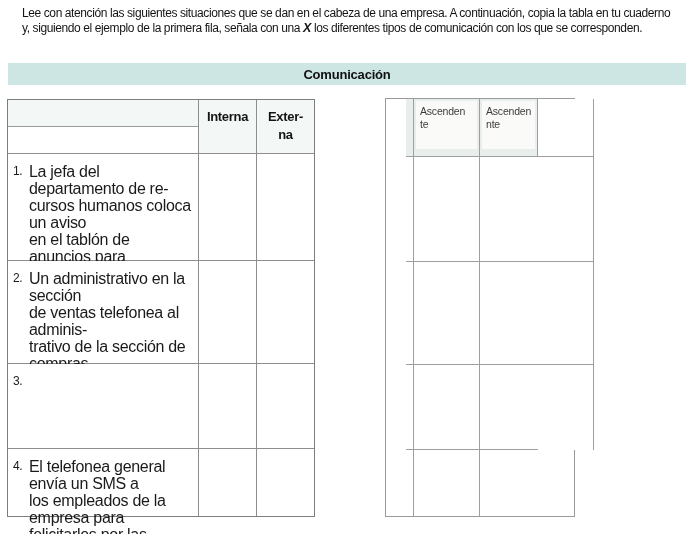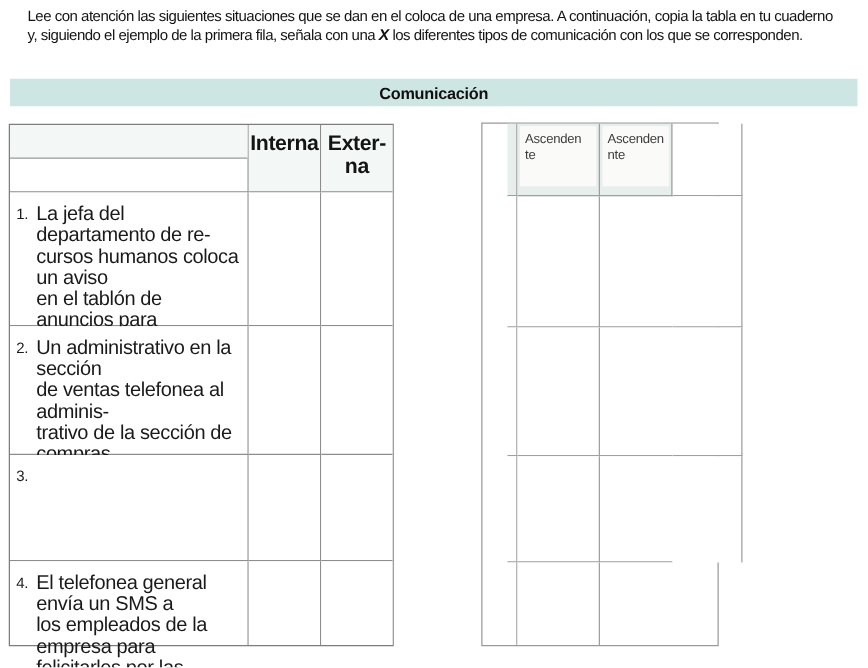--- a/index.html
+++ b/index.html
@@ -32,21 +32,21 @@
     grid-template-rows:54px 107px 103px 85px 67px;
   }
   .lc { box-sizing:border-box; border-right:1px solid #8d8d8d; border-bottom:1px solid #8d8d8d; background:#ffffff; }
   .lc.last-col { border-right:none; }
   .lc.last-row { border-bottom:none; }
 
   .hdr-blank-top { height:27px; background:#f3f8f6; border-bottom:1px solid #9a9a9a; box-sizing:border-box; }
 
   .hdr-fill { background:#f3f8f6; text-align:center; padding-top:7px; }
   .hdr-fill .hl {
-    font-size:17px; font-weight:bold; letter-spacing:-0.3px; color:#141414;
+    font-size:13px; font-weight:bold; letter-spacing:-0.3px; color:#141414;
     white-space:pre-line; line-height:15px;
   }
 
   .desc-cell { display:flex; padding:9px 4px 0 5px; }
   .desc-cell .num { flex:none; width:16px; font-size:12px; letter-spacing:-0.3px; line-height:17px; }
   .desc-cell .dtext { white-space:pre-line; font-size:16px; letter-spacing:-0.3px; line-height:17px; }
 
   
   .rtable {
     position:absolute; left:385px; top:98px; width:190px; height:419px;
@@ -67,21 +67,21 @@
     font-size:10.5px; color:#3c3c3c; letter-spacing:-0.2px;
     white-space:pre-line; line-height:13px;
   }
   .rhdr-band { background:#e8eeeb; }
 </style>
 </head>
 <body>
 
 <div class="page">
 
-  <div class="instructions"><span>Lee con atención las siguientes situaciones que se dan en el coloca de una empresa. A continuación, copia la tabla en tu cuaderno
+  <div class="instructions"><span>Lee con atención las siguientes situaciones que se dan en el cabeza de una empresa. A continuación, copia la tabla en tu cuaderno
 y, siguiendo el ejemplo de la primera fila, señala con una </span><span class="hx">X</span><span> los diferentes tipos de comunicación con los que se corresponden.</span></div>
 
   <div class="title-bar">
     <span class="t">Comunicación</span>
   </div>
 
   <div class="ltable">
 
     <div class="lc">
       <div class="hdr-blank-top"></div>

